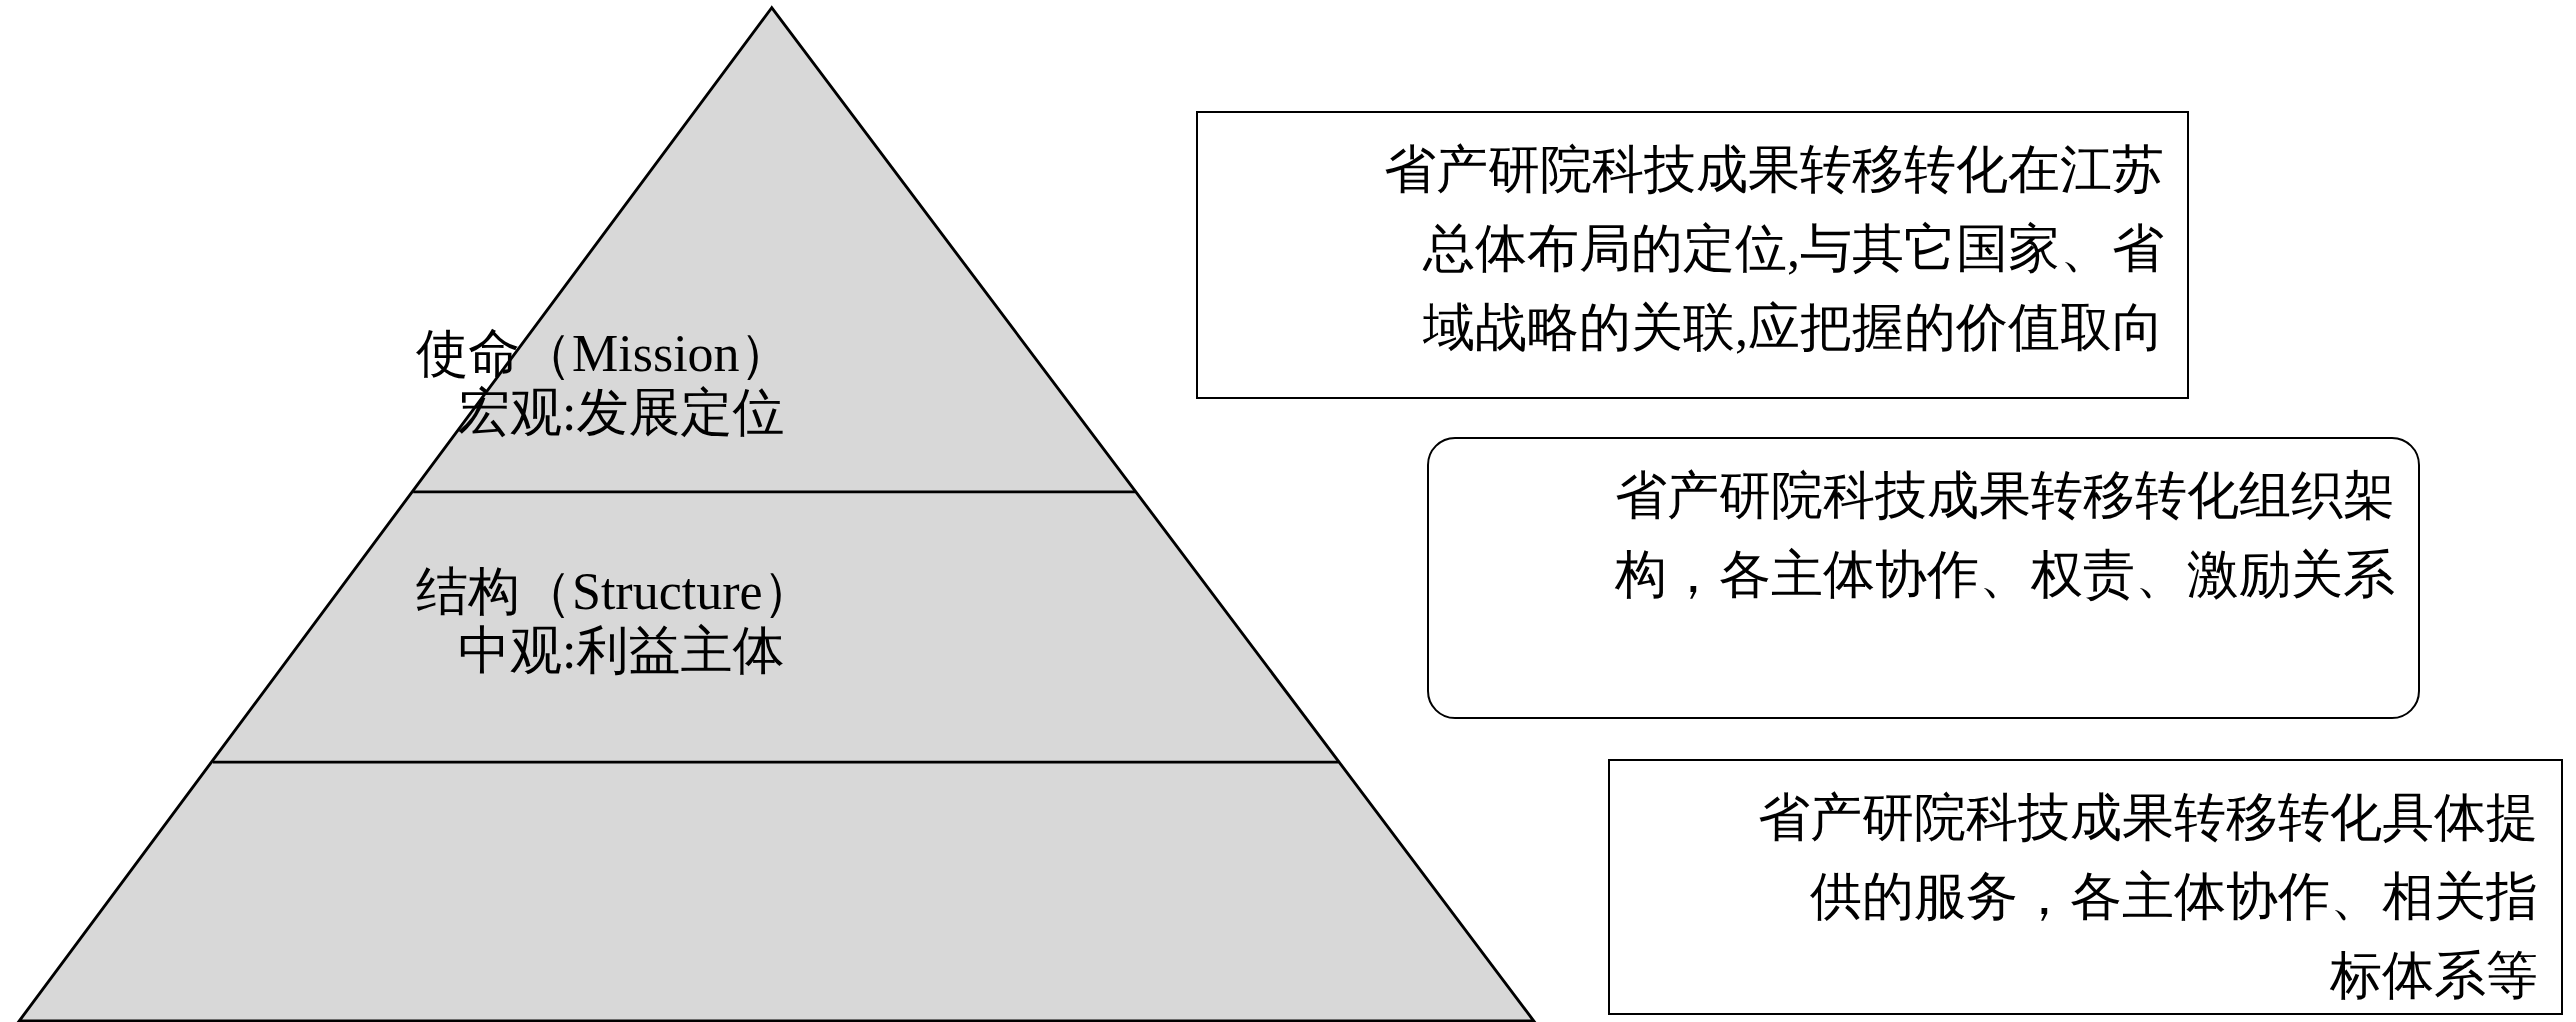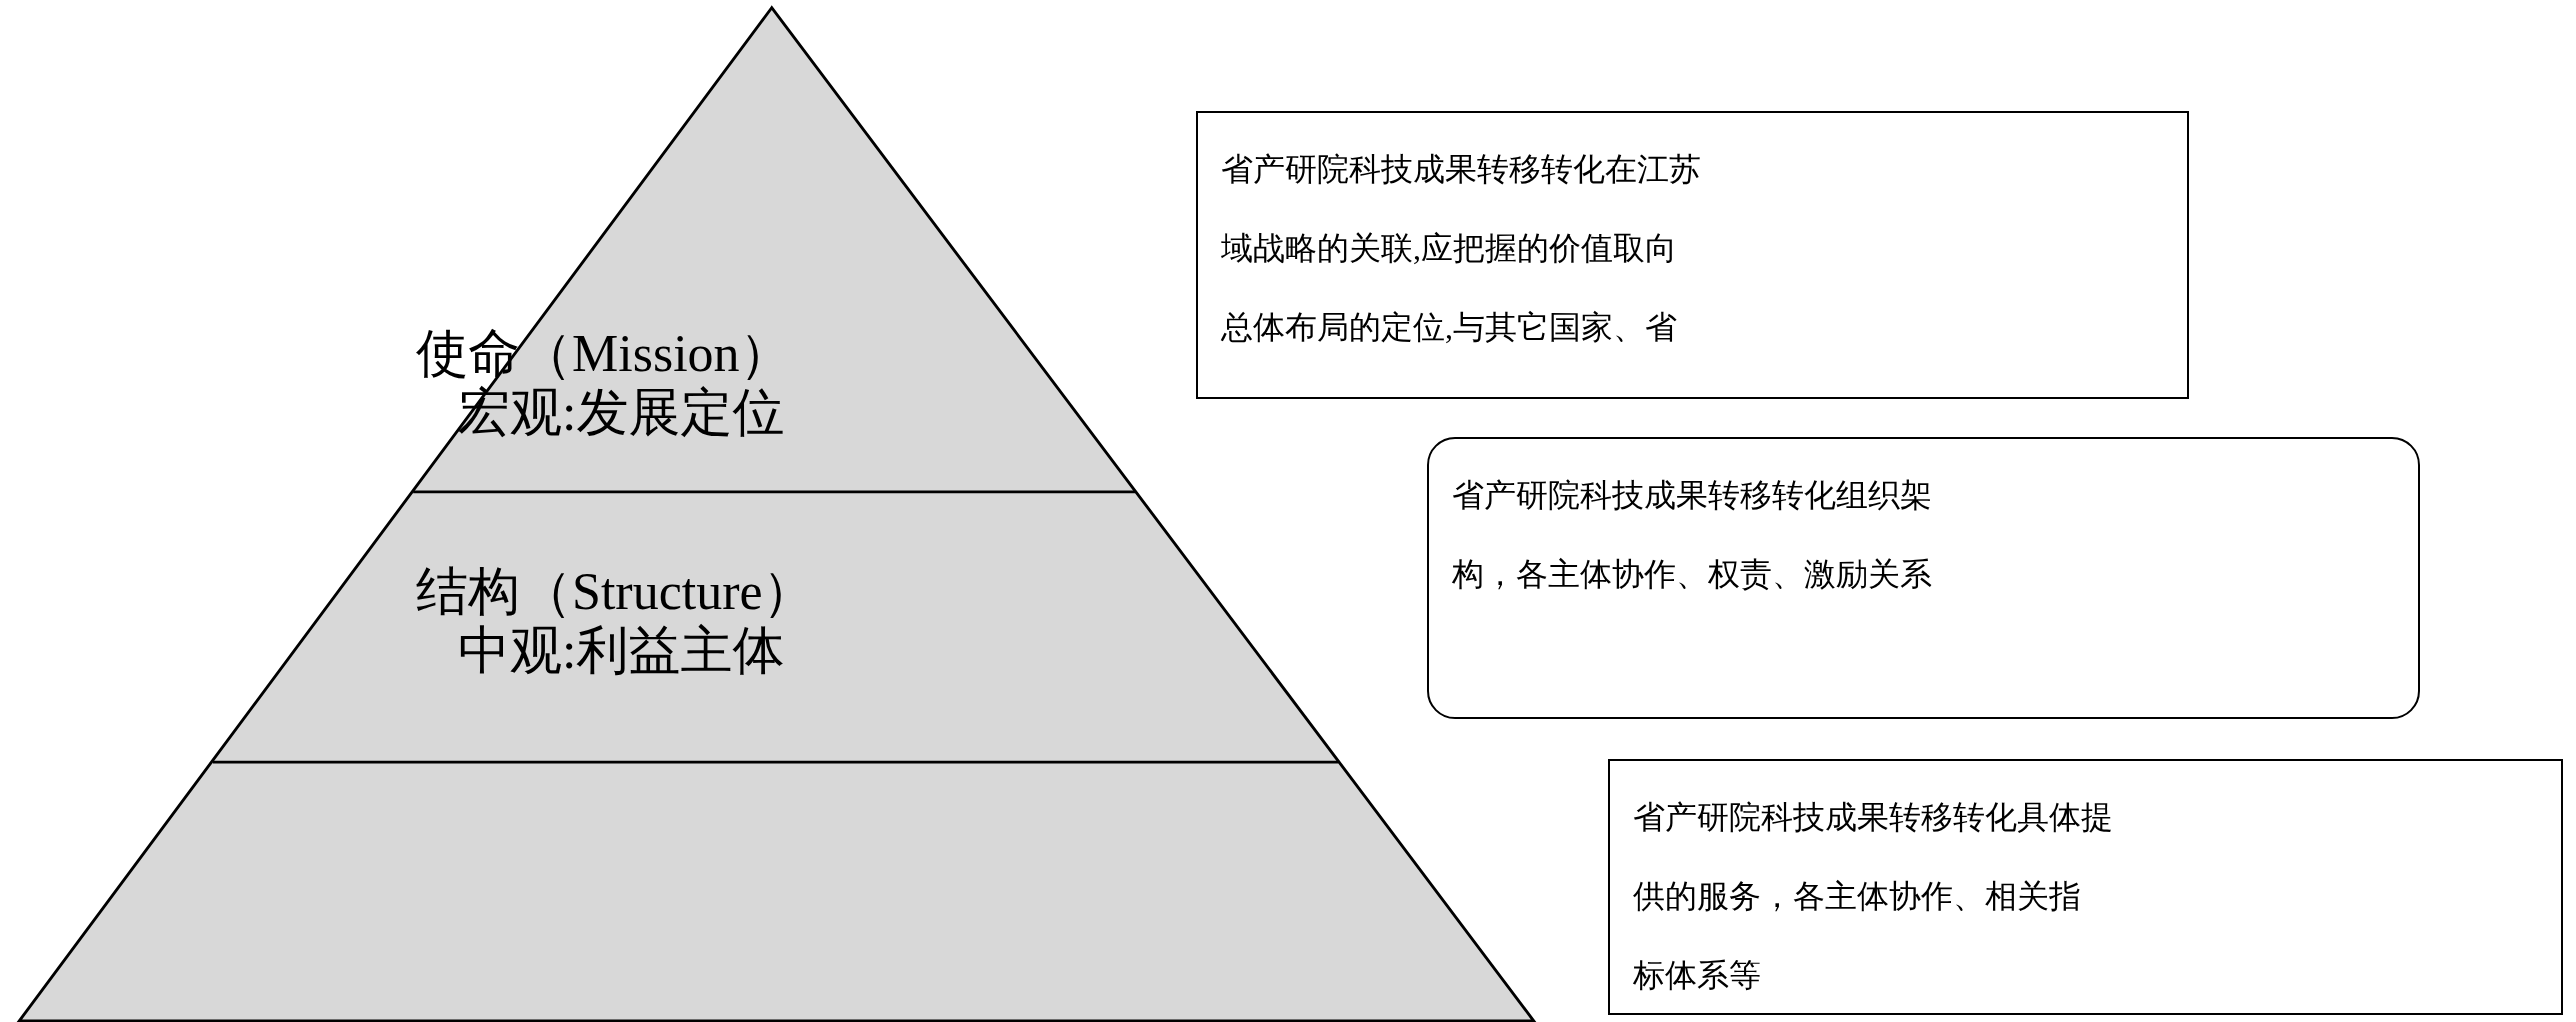--- a/index.html
+++ b/index.html
@@ -37,22 +37,22 @@
   }
   .lv1 { top: 324px; }
   .lv2 { top: 562px; }
   .lv3 { top: 826px; }
 
   .note-box {
     position: absolute;
     box-sizing: border-box;
     background: #ffffff;
     border: 2.9px solid #000000;
-    text-align: left;
-    font-size: 32px;
+    text-align: right;
+    font-size: 52px;
     line-height: 79px;
     padding: 17px 23px;
     white-space: nowrap;
   }
   .box1 { left: 1196px; top: 111px;  width: 993px; height: 288px; }
   .box2 { left: 1427px; top: 437px;  width: 993px; height: 282px; border-radius: 28px; }
   .box3 { left: 1608px; top: 759px;  width: 955px;  height: 256px; }
 </style>
 </head>
 <body>
@@ -73,22 +73,22 @@
   <div class="level-label lv2">
     <div class="title">结构（Structure）</div>
     <div class="subtitle">中观:利益主体</div>
   </div>
 
   <div class="level-label lv3">
   </div>
 
   <div class="note-box box1">
     <div class="note-line">省产研院科技成果转移转化在江苏</div>
+    <div class="note-line">总体布局的定位,与其它国家、省</div>
     <div class="note-line">域战略的关联,应把握的价值取向</div>
-    <div class="note-line">总体布局的定位,与其它国家、省</div>
   </div>
 
   <div class="note-box box2">
     <div class="note-line">省产研院科技成果转移转化组织架</div>
     <div class="note-line">构，各主体协作、权责、激励关系</div>
   </div>
 
   <div class="note-box box3">
     <div class="note-line">省产研院科技成果转移转化具体提</div>
     <div class="note-line">供的服务，各主体协作、相关指</div>

